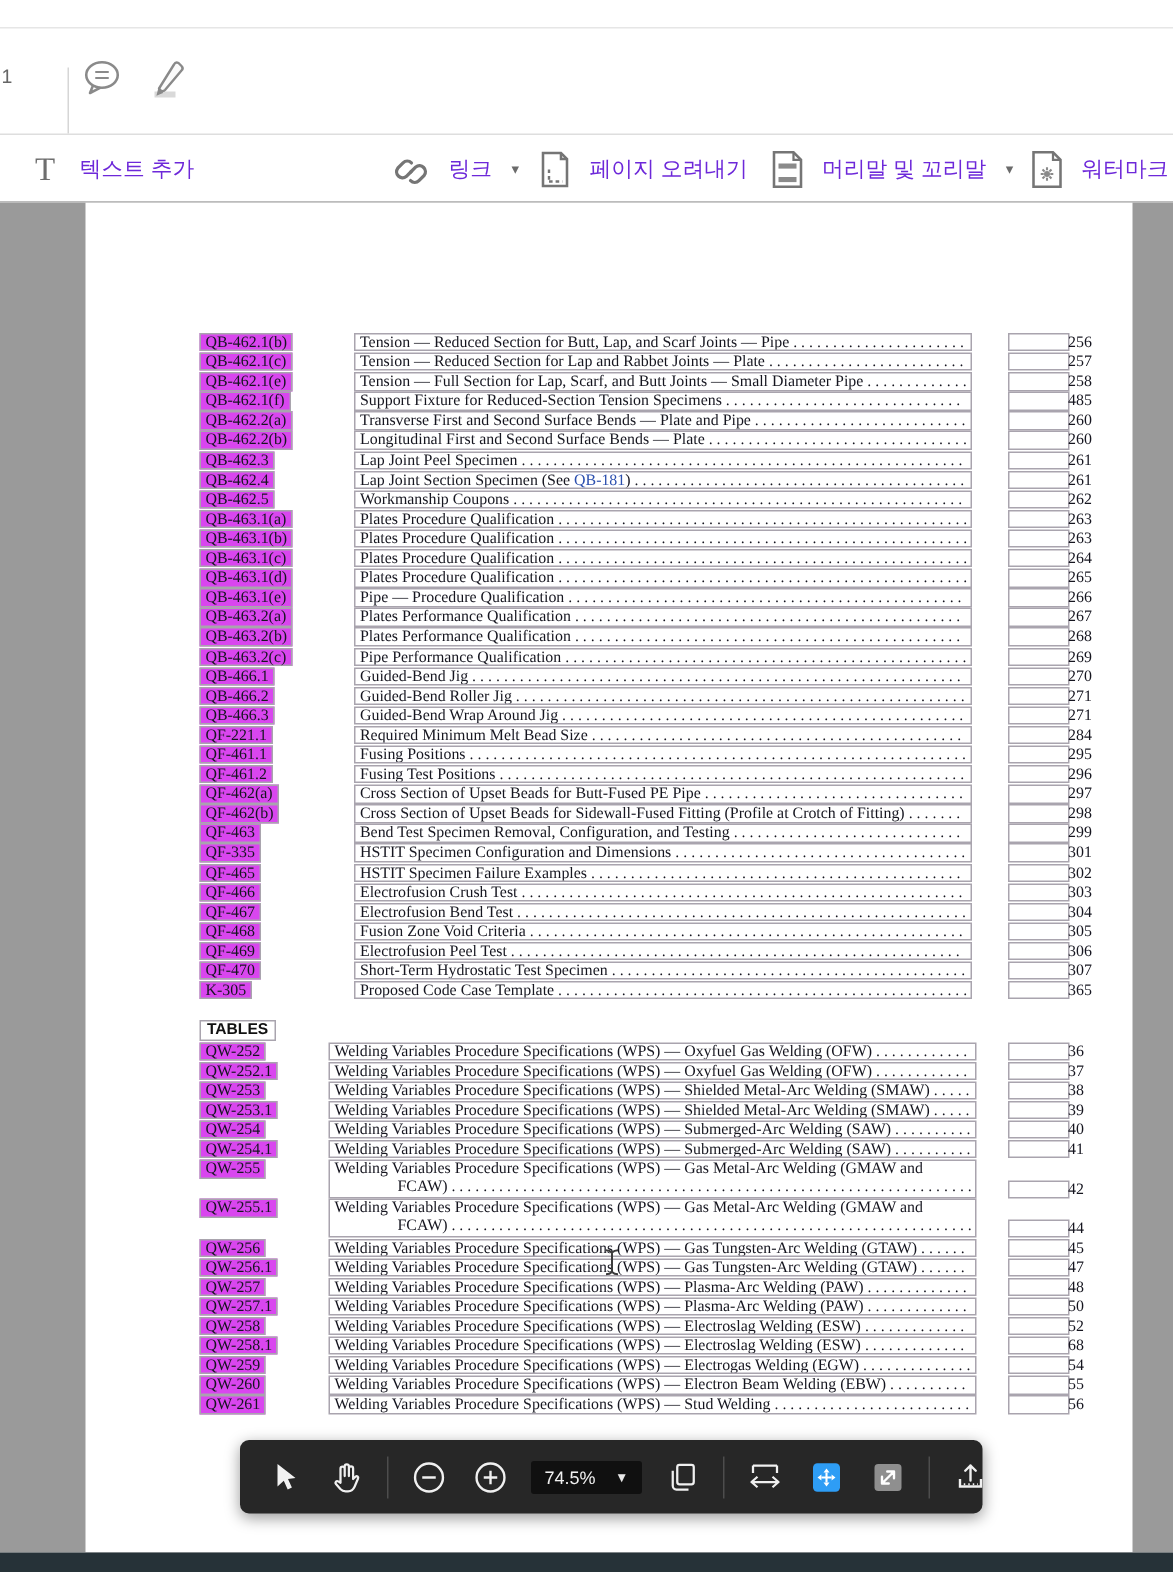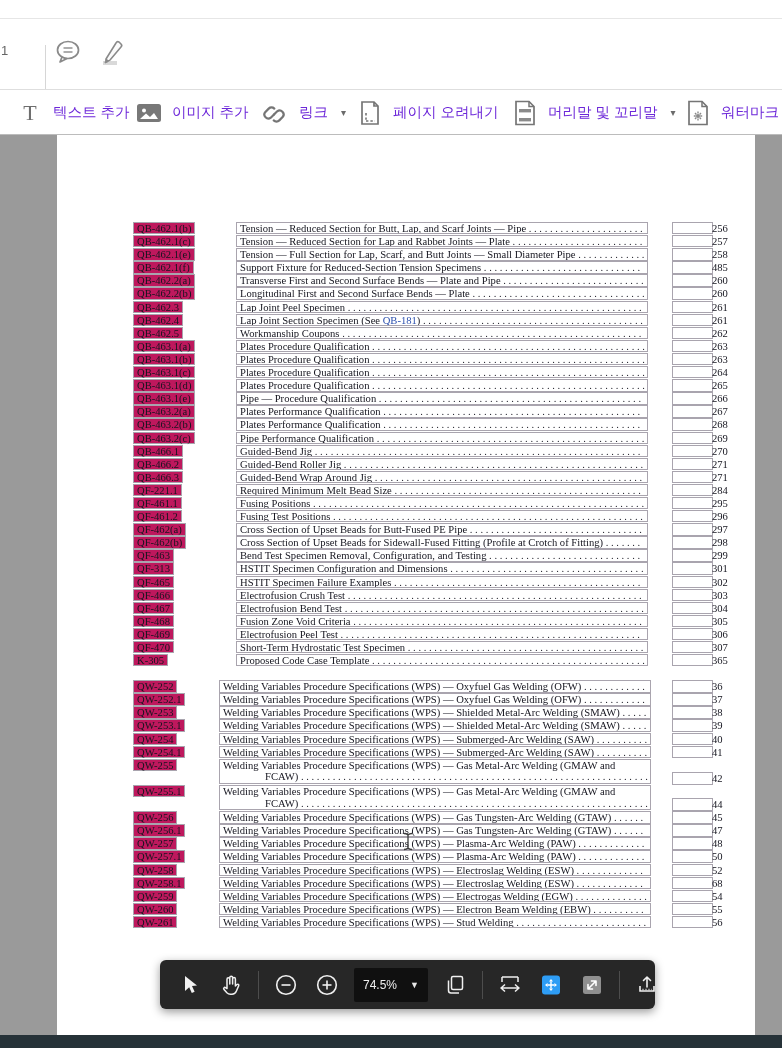--- a/index.html
+++ b/index.html
@@ -30,21 +30,21 @@
   .viewer { position:absolute; top:135px; left:0; width:782px; height:900px;
             background:#9a9a9a; overflow:hidden; }
   .pdf-page { position:absolute; top:0; left:57px; width:698px; height:900px; background:#fff; }
 
   
   .toc { position:absolute; top:87px; left:0; right:0;
          font-family:"Liberation Serif", serif; font-size:10.6px; color:#15151f; }
   .trow { position:relative; height:13.1px; }
   .trow.wrap { height:26.2px; }
   .lbox { position:absolute; left:76px; top:0; height:12.4px; line-height:11px;
-          border:1px solid #a9a4ae; padding:0 3px; white-space:nowrap; background:#be185d; }
+          border:1px solid #a9a4ae; padding:0 3px; white-space:nowrap; background:#d946ef; }
   .tbox { position:absolute; top:0; height:12.4px; line-height:11.6px;
           border:1px solid #a9a4ae; overflow:hidden;
           padding:0 2px 0 45px; text-indent:-42px; }
   .fig .tbox { left:179px; width:412px; }
   .tbl .tbox { left:162px; width:432px; }
   .trow.wrap .tbox { height:25.4px; }
   .pbox { position:absolute; left:615px; top:0; width:23px; height:12.4px; line-height:11px;
           border:1px solid #a9a4ae; text-align:center;padding-left:39px; }
   .trow.wrap .pbox { top:auto; bottom:0.4px; }
   .dots { color:#15151f; }
@@ -58,21 +58,21 @@
   
   .ibeam { position:absolute; left:345px; top:697px; width:12px; height:19px; }
 
   
   .zoombar { position:absolute; left:160px; top:825px; width:495px; height:49px;
              background:#272727; border-radius:6px; box-shadow:0 3px 10px rgba(0,0,0,.4);
              display:flex; align-items:center; padding:0 16px; gap:13px; }
   .zb-btn { width:28px; height:28px; display:flex; align-items:center; justify-content:center;
             cursor:pointer; flex:0 0 auto; }
   .zb-div { width:1px; height:28px; background:#4d4d4d; flex:0 0 auto; }
-  .zoom-select { width:74px; height:34px; background:#101010; border-radius:2px;
+  .zoom-select { width:74px; height:22px; background:#101010; border-radius:2px;
                  display:flex; align-items:center; justify-content:space-between;
                  padding:0 9px; cursor:pointer; flex:0 0 auto; }
   .zoom-value { color:#f0f0f0; font-size:12px; }
   .zoom-caret { color:#e8e8e8; font-size:9px; }
 
   
   .taskbar { position:absolute; left:0; bottom:0; width:782px; height:13px; background:#263238; }
 </style>
 </head>
 <body>
@@ -104,30 +104,20 @@
   </div>
 
   <div class="topbar2">
       <div class="tb-item" style="left: 17px;">
         <span class="tb-icon">
           <svg width="22" height="24" viewBox="0 0 22 24">
             <text x="11" y="19" text-anchor="middle" font-family="Liberation Serif, serif" font-size="22" fill="#6e6e6e">T</text>
           </svg>
         </span>
         <span class="tb-label">텍스트 추가</span>
-      </div>
-      <div class="tb-item" style="left: 136px;">
-        <span class="tb-icon">
-          <svg width="26" height="22" viewBox="0 0 26 22">
-            <rect x="1" y="2" width="24" height="18" rx="2.5" fill="#787878"></rect>
-            <circle cx="8" cy="8.5" r="2" fill="#fff"></circle>
-            <path d="M4 17 L10 11.5 L14 15 L18 11 L22 17 Z" fill="#fff"></path>
-          </svg>
-        </span>
-        <span class="tb-label">이미지 추가</span>
       </div>
       <div class="tb-item" style="left: 263px;">
         <span class="tb-icon">
           <svg width="26" height="24" viewBox="0 0 26 24">
             <g fill="none" stroke="#757575" stroke-width="2.2" stroke-linecap="round">
               <path d="M11 13.5 l-3.2 3.2 a4 4 0 0 1-5.6-5.6 l3.5-3.5 a4 4 0 0 1 5.6 0"></path>
               <path d="M15 10.5 l3.2-3.2 a4 4 0 0 1 5.6 5.6 l-3.5 3.5 a4 4 0 0 1-5.6 0" transform="translate(-4 3)"></path>
             </g>
           </svg>
         </span>
@@ -299,21 +289,21 @@
               <span class="lbox">QF-462(b)</span>
               <div class="tbox"><span>Cross Section of Upset Beads for Sidewall-Fused Fitting (Profile at Crotch of Fitting)</span><span class="dots"> . . . . . . . . . . . . . . . . . . . . . . . . . . . . . . . . . . . . . . . . . . . . . . . . . . . . . . . . . . . . . . . . . . . . . . . . . . . . . . . . . . . . . . . . . . . . . . . . . . . . . . . . . . . . . . . . . . . . . . . . . . . . . . . . . . . . . . . . . . . . . . . . . . . . . . . . . . . . . . . . . . . . . . . . . . . . . . . . . . . . . . . . . . . . . . . . . . . . . . . . . . . . . . . . . . . . . . . . . . . . . . . . . . . . . . . . . . . . . . . . . . . . . . . . . . . . . . . . . . . . </span></div>
               <span class="pbox">298</span>
             </div>
             <div class="trow fig">
               <span class="lbox">QF-463</span>
               <div class="tbox"><span>Bend Test Specimen Removal, Configuration, and Testing</span><span class="dots"> . . . . . . . . . . . . . . . . . . . . . . . . . . . . . . . . . . . . . . . . . . . . . . . . . . . . . . . . . . . . . . . . . . . . . . . . . . . . . . . . . . . . . . . . . . . . . . . . . . . . . . . . . . . . . . . . . . . . . . . . . . . . . . . . . . . . . . . . . . . . . . . . . . . . . . . . . . . . . . . . . . . . . . . . . . . . . . . . . . . . . . . . . . . . . . . . . . . . . . . . . . . . . . . . . . . . . . . . . . . . . . . . . . . . . . . . . . . . . . . . . . . . . . . . . . . . . . . . . . . . </span></div>
               <span class="pbox">299</span>
             </div>
             <div class="trow fig">
-              <span class="lbox">QF-313</span>
+              <span class="lbox">QF-335</span>
               <div class="tbox"><span>HSTIT Specimen Configuration and Dimensions</span><span class="dots"> . . . . . . . . . . . . . . . . . . . . . . . . . . . . . . . . . . . . . . . . . . . . . . . . . . . . . . . . . . . . . . . . . . . . . . . . . . . . . . . . . . . . . . . . . . . . . . . . . . . . . . . . . . . . . . . . . . . . . . . . . . . . . . . . . . . . . . . . . . . . . . . . . . . . . . . . . . . . . . . . . . . . . . . . . . . . . . . . . . . . . . . . . . . . . . . . . . . . . . . . . . . . . . . . . . . . . . . . . . . . . . . . . . . . . . . . . . . . . . . . . . . . . . . . . . . . . . . . . . . . </span></div>
               <span class="pbox">301</span>
             </div>
             <div class="trow fig">
               <span class="lbox">QF-465</span>
               <div class="tbox"><span>HSTIT Specimen Failure Examples</span><span class="dots"> . . . . . . . . . . . . . . . . . . . . . . . . . . . . . . . . . . . . . . . . . . . . . . . . . . . . . . . . . . . . . . . . . . . . . . . . . . . . . . . . . . . . . . . . . . . . . . . . . . . . . . . . . . . . . . . . . . . . . . . . . . . . . . . . . . . . . . . . . . . . . . . . . . . . . . . . . . . . . . . . . . . . . . . . . . . . . . . . . . . . . . . . . . . . . . . . . . . . . . . . . . . . . . . . . . . . . . . . . . . . . . . . . . . . . . . . . . . . . . . . . . . . . . . . . . . . . . . . . . . . </span></div>
               <span class="pbox">302</span>
             </div>
             <div class="trow fig">
               <span class="lbox">QF-466</span>
@@ -340,20 +330,23 @@
               <div class="tbox"><span>Short-Term Hydrostatic Test Specimen</span><span class="dots"> . . . . . . . . . . . . . . . . . . . . . . . . . . . . . . . . . . . . . . . . . . . . . . . . . . . . . . . . . . . . . . . . . . . . . . . . . . . . . . . . . . . . . . . . . . . . . . . . . . . . . . . . . . . . . . . . . . . . . . . . . . . . . . . . . . . . . . . . . . . . . . . . . . . . . . . . . . . . . . . . . . . . . . . . . . . . . . . . . . . . . . . . . . . . . . . . . . . . . . . . . . . . . . . . . . . . . . . . . . . . . . . . . . . . . . . . . . . . . . . . . . . . . . . . . . . . . . . . . . . . </span></div>
               <span class="pbox">307</span>
             </div>
             <div class="trow fig">
               <span class="lbox">K-305</span>
               <div class="tbox"><span>Proposed Code Case Template</span><span class="dots"> . . . . . . . . . . . . . . . . . . . . . . . . . . . . . . . . . . . . . . . . . . . . . . . . . . . . . . . . . . . . . . . . . . . . . . . . . . . . . . . . . . . . . . . . . . . . . . . . . . . . . . . . . . . . . . . . . . . . . . . . . . . . . . . . . . . . . . . . . . . . . . . . . . . . . . . . . . . . . . . . . . . . . . . . . . . . . . . . . . . . . . . . . . . . . . . . . . . . . . . . . . . . . . . . . . . . . . . . . . . . . . . . . . . . . . . . . . . . . . . . . . . . . . . . . . . . . . . . . . . . </span></div>
               <span class="pbox">365</span>
             </div>
           </div>
         <div class="tables-gap"></div>
+        <div class="hrow">
+          <span class="hbox">TABLES</span>
+        </div>
         <div id="tbl-rows">
             <div class="trow tbl">
               <span class="lbox">QW-252</span>
               <div class="tbox"><span>Welding Variables Procedure Specifications (WPS) — Oxyfuel Gas Welding (OFW)</span><span class="dots"> . . . . . . . . . . . . . . . . . . . . . . . . . . . . . . . . . . . . . . . . . . . . . . . . . . . . . . . . . . . . . . . . . . . . . . . . . . . . . . . . . . . . . . . . . . . . . . . . . . . . . . . . . . . . . . . . . . . . . . . . . . . . . . . . . . . . . . . . . . . . . . . . . . . . . . . . . . . . . . . . . . . . . . . . . . . . . . . . . . . . . . . . . . . . . . . . . . . . . . . . . . . . . . . . . . . . . . . . . . . . . . . . . . . . . . . . . . . . . . . . . . . . . . . . . . . . . . . . . . . . </span></div>
               <span class="pbox">36</span>
             </div>
             <div class="trow tbl">
               <span class="lbox">QW-252.1</span>
               <div class="tbox"><span>Welding Variables Procedure Specifications (WPS) — Oxyfuel Gas Welding (OFW)</span><span class="dots"> . . . . . . . . . . . . . . . . . . . . . . . . . . . . . . . . . . . . . . . . . . . . . . . . . . . . . . . . . . . . . . . . . . . . . . . . . . . . . . . . . . . . . . . . . . . . . . . . . . . . . . . . . . . . . . . . . . . . . . . . . . . . . . . . . . . . . . . . . . . . . . . . . . . . . . . . . . . . . . . . . . . . . . . . . . . . . . . . . . . . . . . . . . . . . . . . . . . . . . . . . . . . . . . . . . . . . . . . . . . . . . . . . . . . . . . . . . . . . . . . . . . . . . . . . . . . . . . . . . . . </span></div>
               <span class="pbox">37</span>

